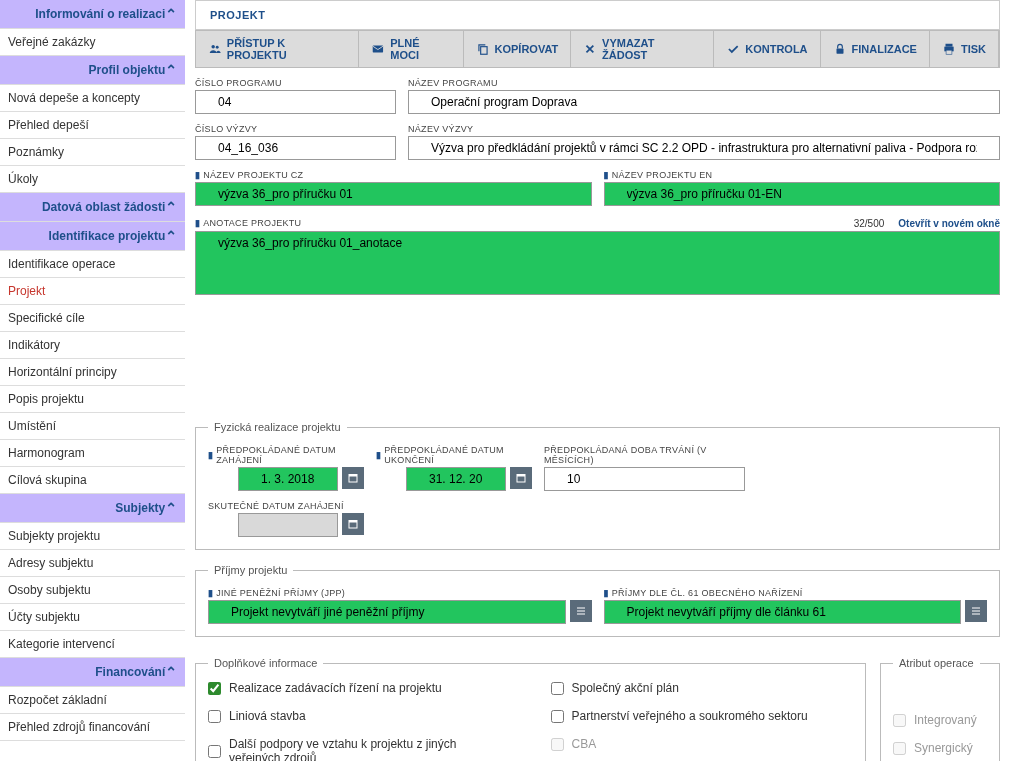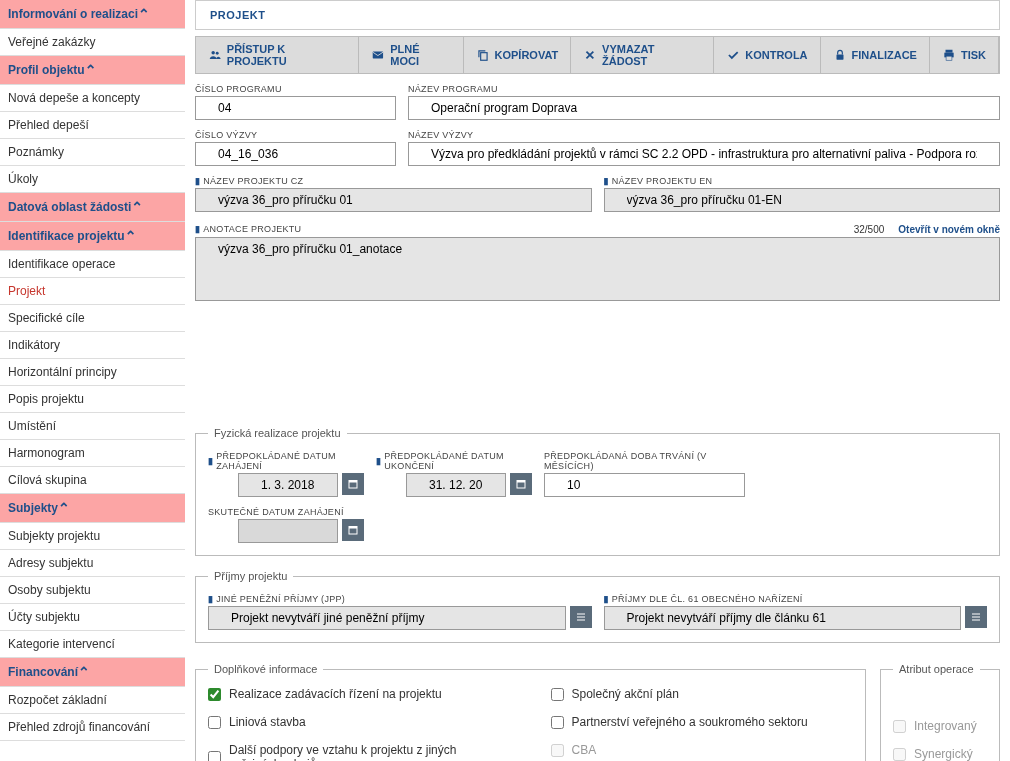--- a/index.html
+++ b/index.html
@@ -1,36 +1,36 @@
 <!DOCTYPE html>
 <html><head>
 <meta charset="utf-8">
 <style>
 * { box-sizing: border-box; margin: 0; padding: 0; }
 body { font-family: Arial, sans-serif; font-size: 12px; background: #fff; color: #333; }
 .container { display: flex; width: 1010px; }
 .sidebar { width: 185px; flex-shrink: 0; }
 .side-item { padding: 6px 8px; border-bottom: 1px solid #ddd; cursor: pointer; font-size: 12px; }
-.side-header { font-weight: bold; color: #1e4f8a; display: flex; justify-content: flex-start; align-items: center; background: #fca5a5; }
+.side-header { font-weight: bold; color: #1e4f8a; display: flex; justify-content: flex-end; align-items: center; background: #c4b5fd; }
 .side-sub { color: #333; }
 .side-sub.active { color: #c6362d; }
 .chev { font-size: 14px; color: #1e4f8a; }
 .main { flex: 1; padding: 0 10px 10px 10px; }
 .tab-row { border: 1px solid #ccc; }
 .tab { display: inline-block; padding: 8px 14px; font-weight: bold; color: #1e4f8a; font-size: 11px; letter-spacing: 0.5px; }
-.toolbar { display: flex; background: #dcdcdc; border: 1px solid #bbb; margin-top: 6px; }
+.toolbar { display: flex; background: #dcdcdc; border: 1px solid #bbb; margin-top: 0; }
 .tool-btn { display: flex; align-items: center; gap: 5px; padding: 6px 12px; font-size: 11px; font-weight: bold; color: #1e4f8a; border-right: 1px solid #bbb; cursor: pointer; }
 .tool-btn svg { width: 14px; height: 14px; }
 .form { padding: 10px 0; }
 .row { display: flex; gap: 12px; margin-bottom: 10px; }
 .col { flex: 1; display: flex; flex-direction: column; }
 .label { font-size: 9px; color: #444; text-transform: uppercase; margin-bottom: 2px; letter-spacing: 0.3px; display: flex; align-items: center; gap: 3px; }
 .label .req { color: #1e4f8a; font-weight: bold; }
 input[type=text], textarea { border: 1px solid #999; padding: 4px 22px; font-size: 12px; font-family: inherit; }
-.yellow { background: #e5e5e5; }
+.yellow { background: #22c55e; }
 .readonly { background: #d9d9d9; }
 textarea { resize: none; height: 64px; }
 .date-row { display: flex; gap: 4px; }
 .date-row input { width: 100px; margin-left: 30px; }
 .date-btn { width: 22px; height: 22px; background: #5a6b7a; display: flex; align-items: center; justify-content: center; cursor: pointer; }
 .date-btn svg { width: 12px; height: 12px; fill: #fff; }
 .counter-row { display: flex; justify-content: flex-end; gap: 14px; font-size: 10px; margin: 2px 0; }
 .counter-row a { color: #1e4f8a; cursor: pointer; font-weight: bold; }
 fieldset { border: 1px solid #bbb; padding: 12px; margin-bottom: 14px; margin-top: 6px; }
 legend { font-size: 11px; color: #555; padding: 0 6px; }

